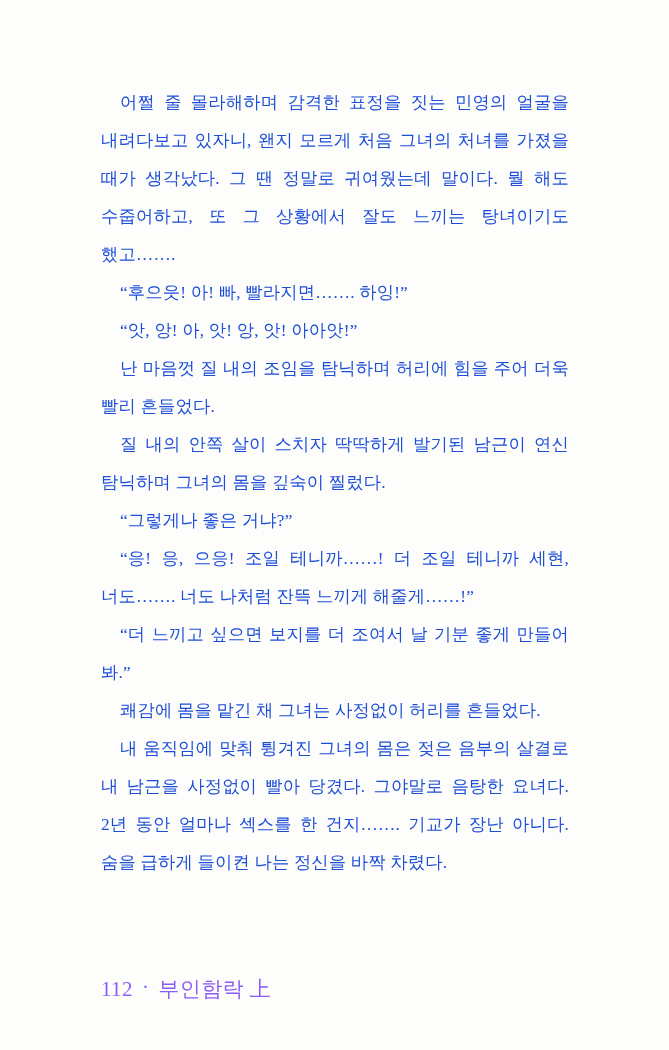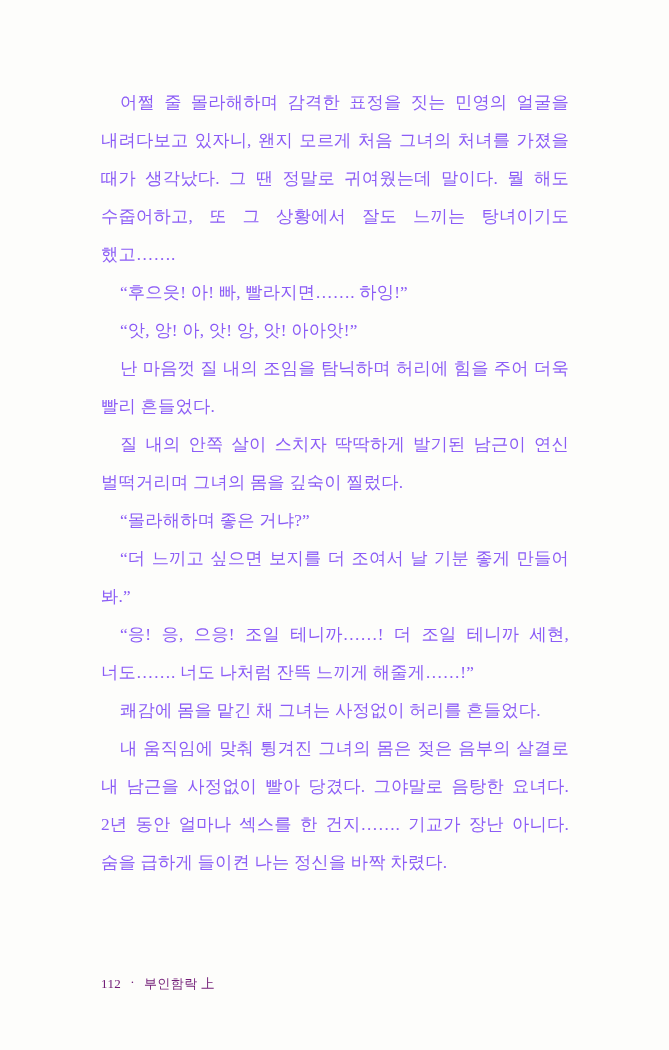--- a/index.html
+++ b/index.html
@@ -30,35 +30,35 @@
     width: 468px;
   }
   p.para {
     margin: 0;
     font-size: 17.3px;
     line-height: 38px;
     text-align: justify;
     text-justify: inter-character;
     letter-spacing: 0.2px;
     word-break: keep-all;
-    color: #8b5cf6;
+    color: #1d4ed8;
   }
   p.indent {
     text-indent: 19px;
   }
   p.quote {
     text-indent: 19px;
   }
   .footer {
     position: absolute;
     left: 101px;
     top: 975px;
     width: 468px;
-    font-size: 13px;
-    color: #701a75;
+    font-size: 21px;
+    color: #8b5cf6;
     letter-spacing: 0.4px;
   }
   .footer .page-number {
     display: inline-block;
   }
   .footer .sep {
     display: inline-block;
     padding: 0 9px;
     transform: translateY(-2px);
   }
@@ -69,24 +69,24 @@
 </head>
 <body>
 
 <div class="page">
 
   <div class="text-column">
     <p class="para indent">어쩔 줄 몰라해하며 감격한 표정을 짓는 민영의 얼굴을 내려다보고 있자니, 왠지 모르게 처음 그녀의 처녀를 가졌을 때가 생각났다. 그 땐 정말로 귀여웠는데 말이다. 뭘 해도 수줍어하고, 또 그 상황에서 잘도 느끼는 탕녀이기도 했고…….</p>
     <p class="para quote">“후으읏! 아! 빠, 빨라지면……. 하잉!”</p>
     <p class="para quote">“앗, 앙! 아, 앗! 앙, 앗! 아아앗!”</p>
     <p class="para indent">난 마음껏 질 내의 조임을 탐닉하며 허리에 힘을 주어 더욱 빨리 흔들었다.</p>
-    <p class="para indent">질 내의 안쪽 살이 스치자 딱딱하게 발기된 남근이 연신 벌떡거리며 그녀의 몸을 깊숙이 찔렀다.</p>
-    <p class="para quote">“몰라해하며 좋은 거냐?”</p>
+    <p class="para indent">질 내의 안쪽 살이 스치자 딱딱하게 발기된 남근이 연신 탐닉하며 그녀의 몸을 깊숙이 찔렀다.</p>
+    <p class="para quote">“그렇게나 좋은 거냐?”</p>
+    <p class="para quote">“응! 응, 으응! 조일 테니까……! 더 조일 테니까 세현, 너도……. 너도 나처럼 잔뜩 느끼게 해줄게……!”</p>
     <p class="para quote">“더 느끼고 싶으면 보지를 더 조여서 날 기분 좋게 만들어 봐.”</p>
-    <p class="para quote">“응! 응, 으응! 조일 테니까……! 더 조일 테니까 세현, 너도……. 너도 나처럼 잔뜩 느끼게 해줄게……!”</p>
     <p class="para indent">쾌감에 몸을 맡긴 채 그녀는 사정없이 허리를 흔들었다.</p>
     <p class="para indent">내 움직임에 맞춰 튕겨진 그녀의 몸은 젖은 음부의 살결로 내 남근을 사정없이 빨아 당겼다. 그야말로 음탕한 요녀다. 2년 동안 얼마나 섹스를 한 건지……. 기교가 장난 아니다. 숨을 급하게 들이켠 나는 정신을 바짝 차렸다.</p>
   </div>
 
   <div class="footer">
     <span class="page-number">112</span><span class="sep">·</span><span class="book-title">부인함락 上</span>
   </div>
 
 </div>
 

